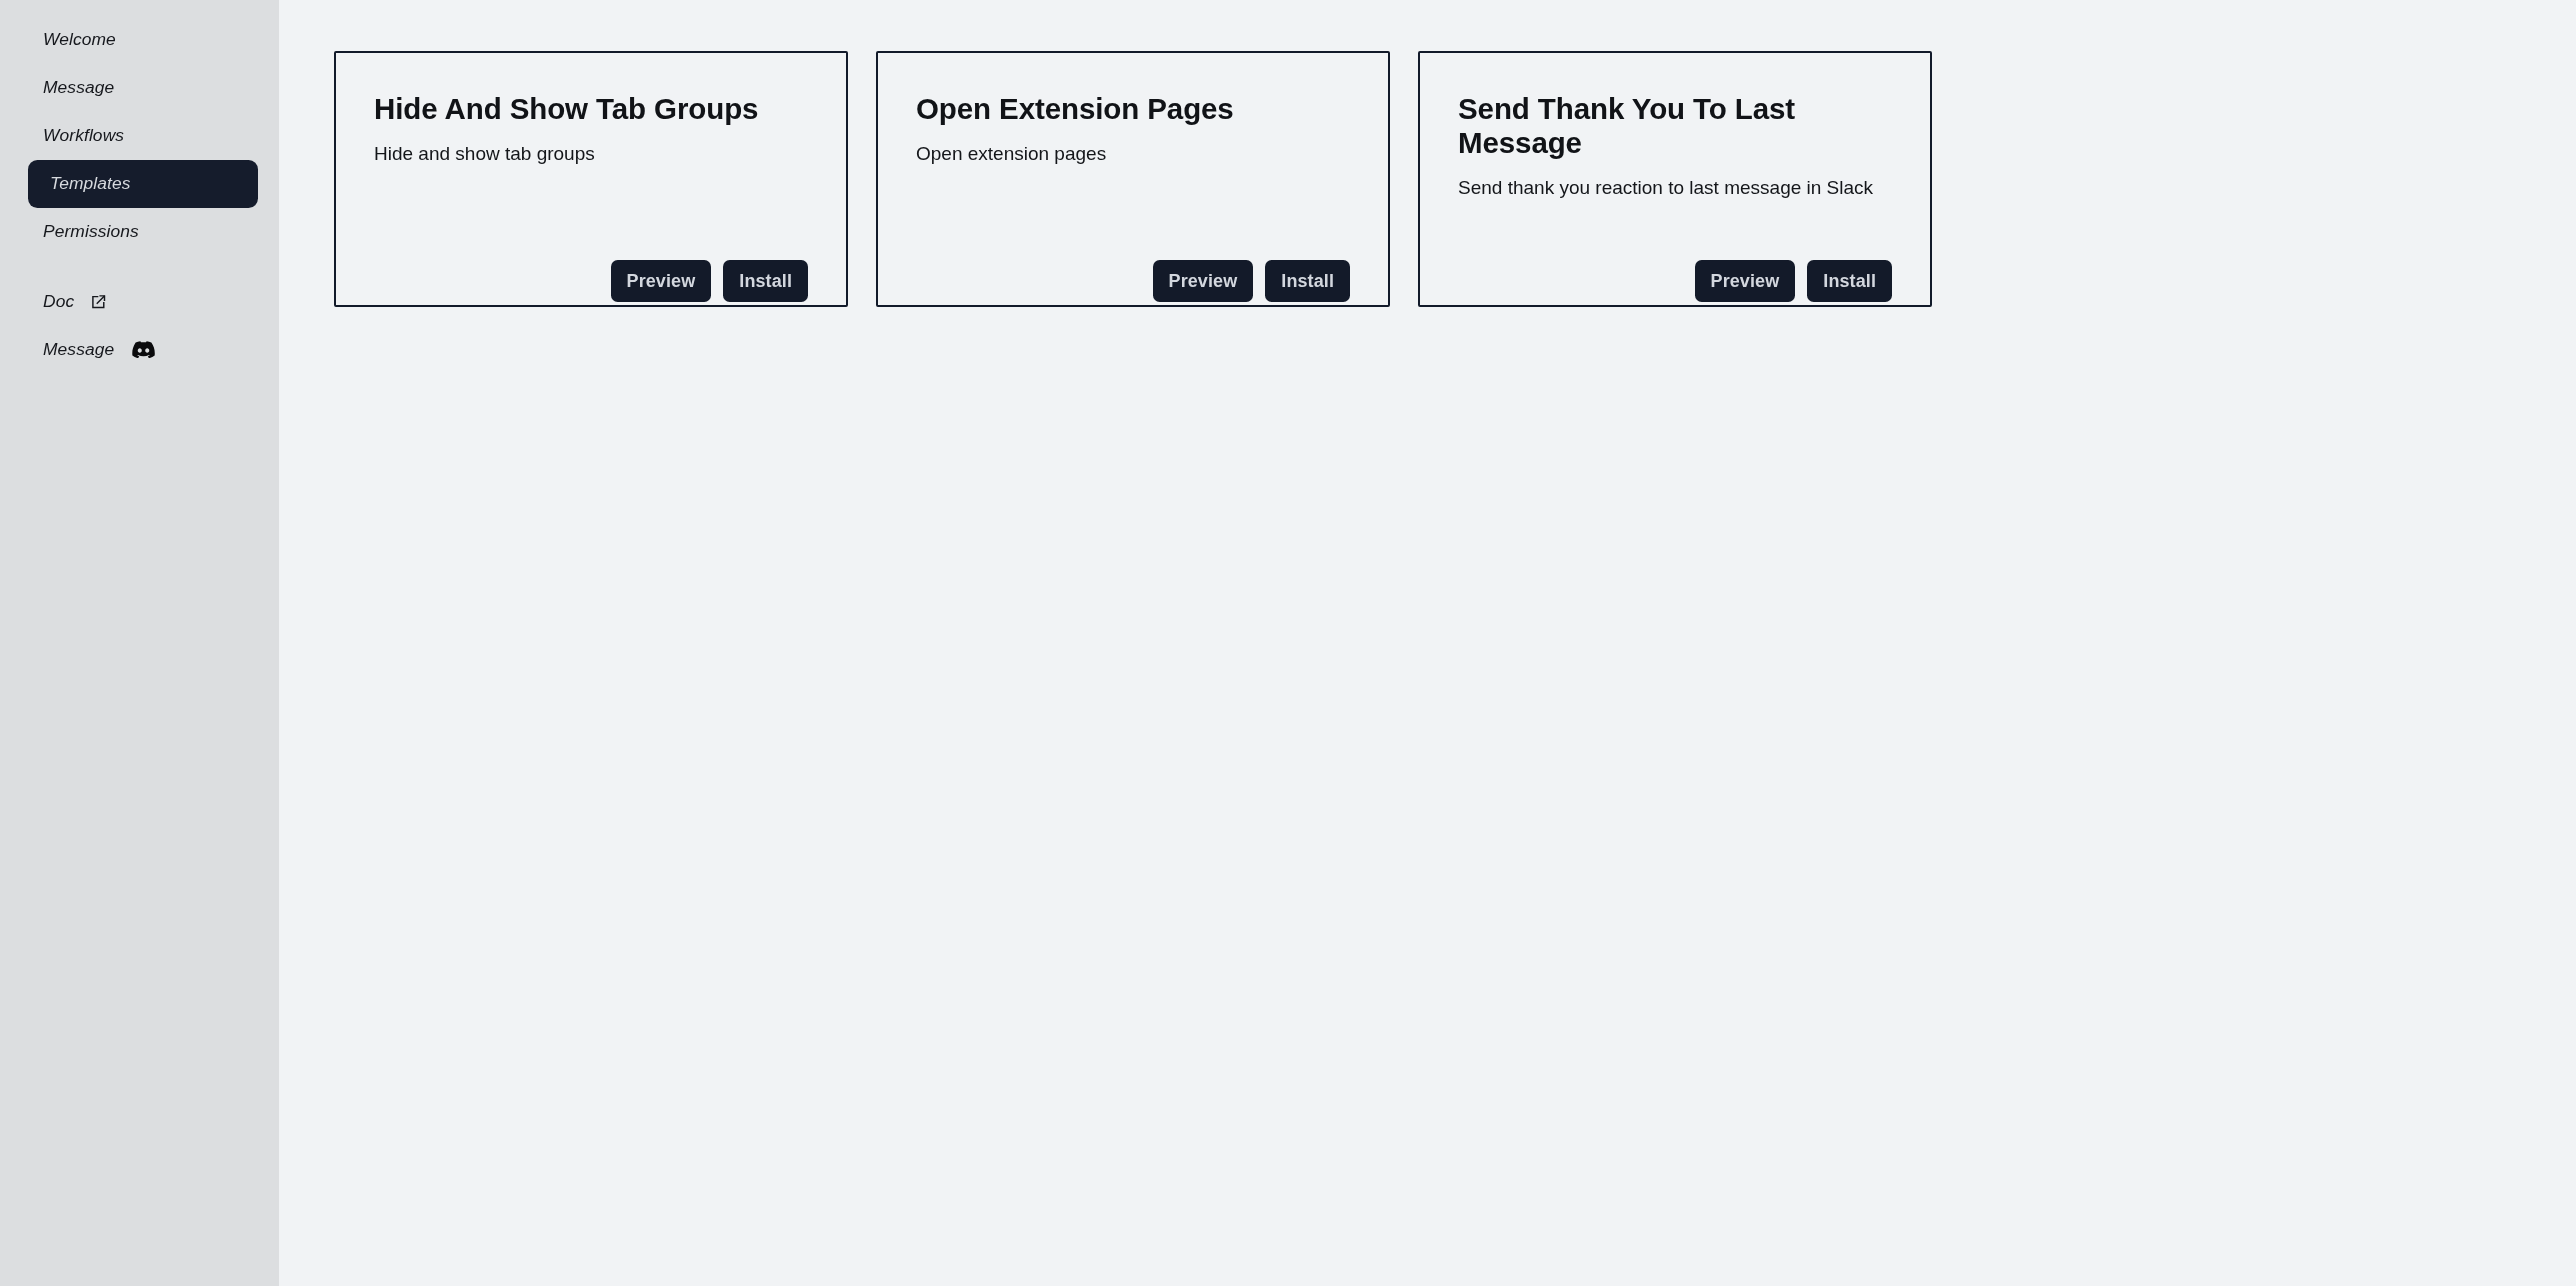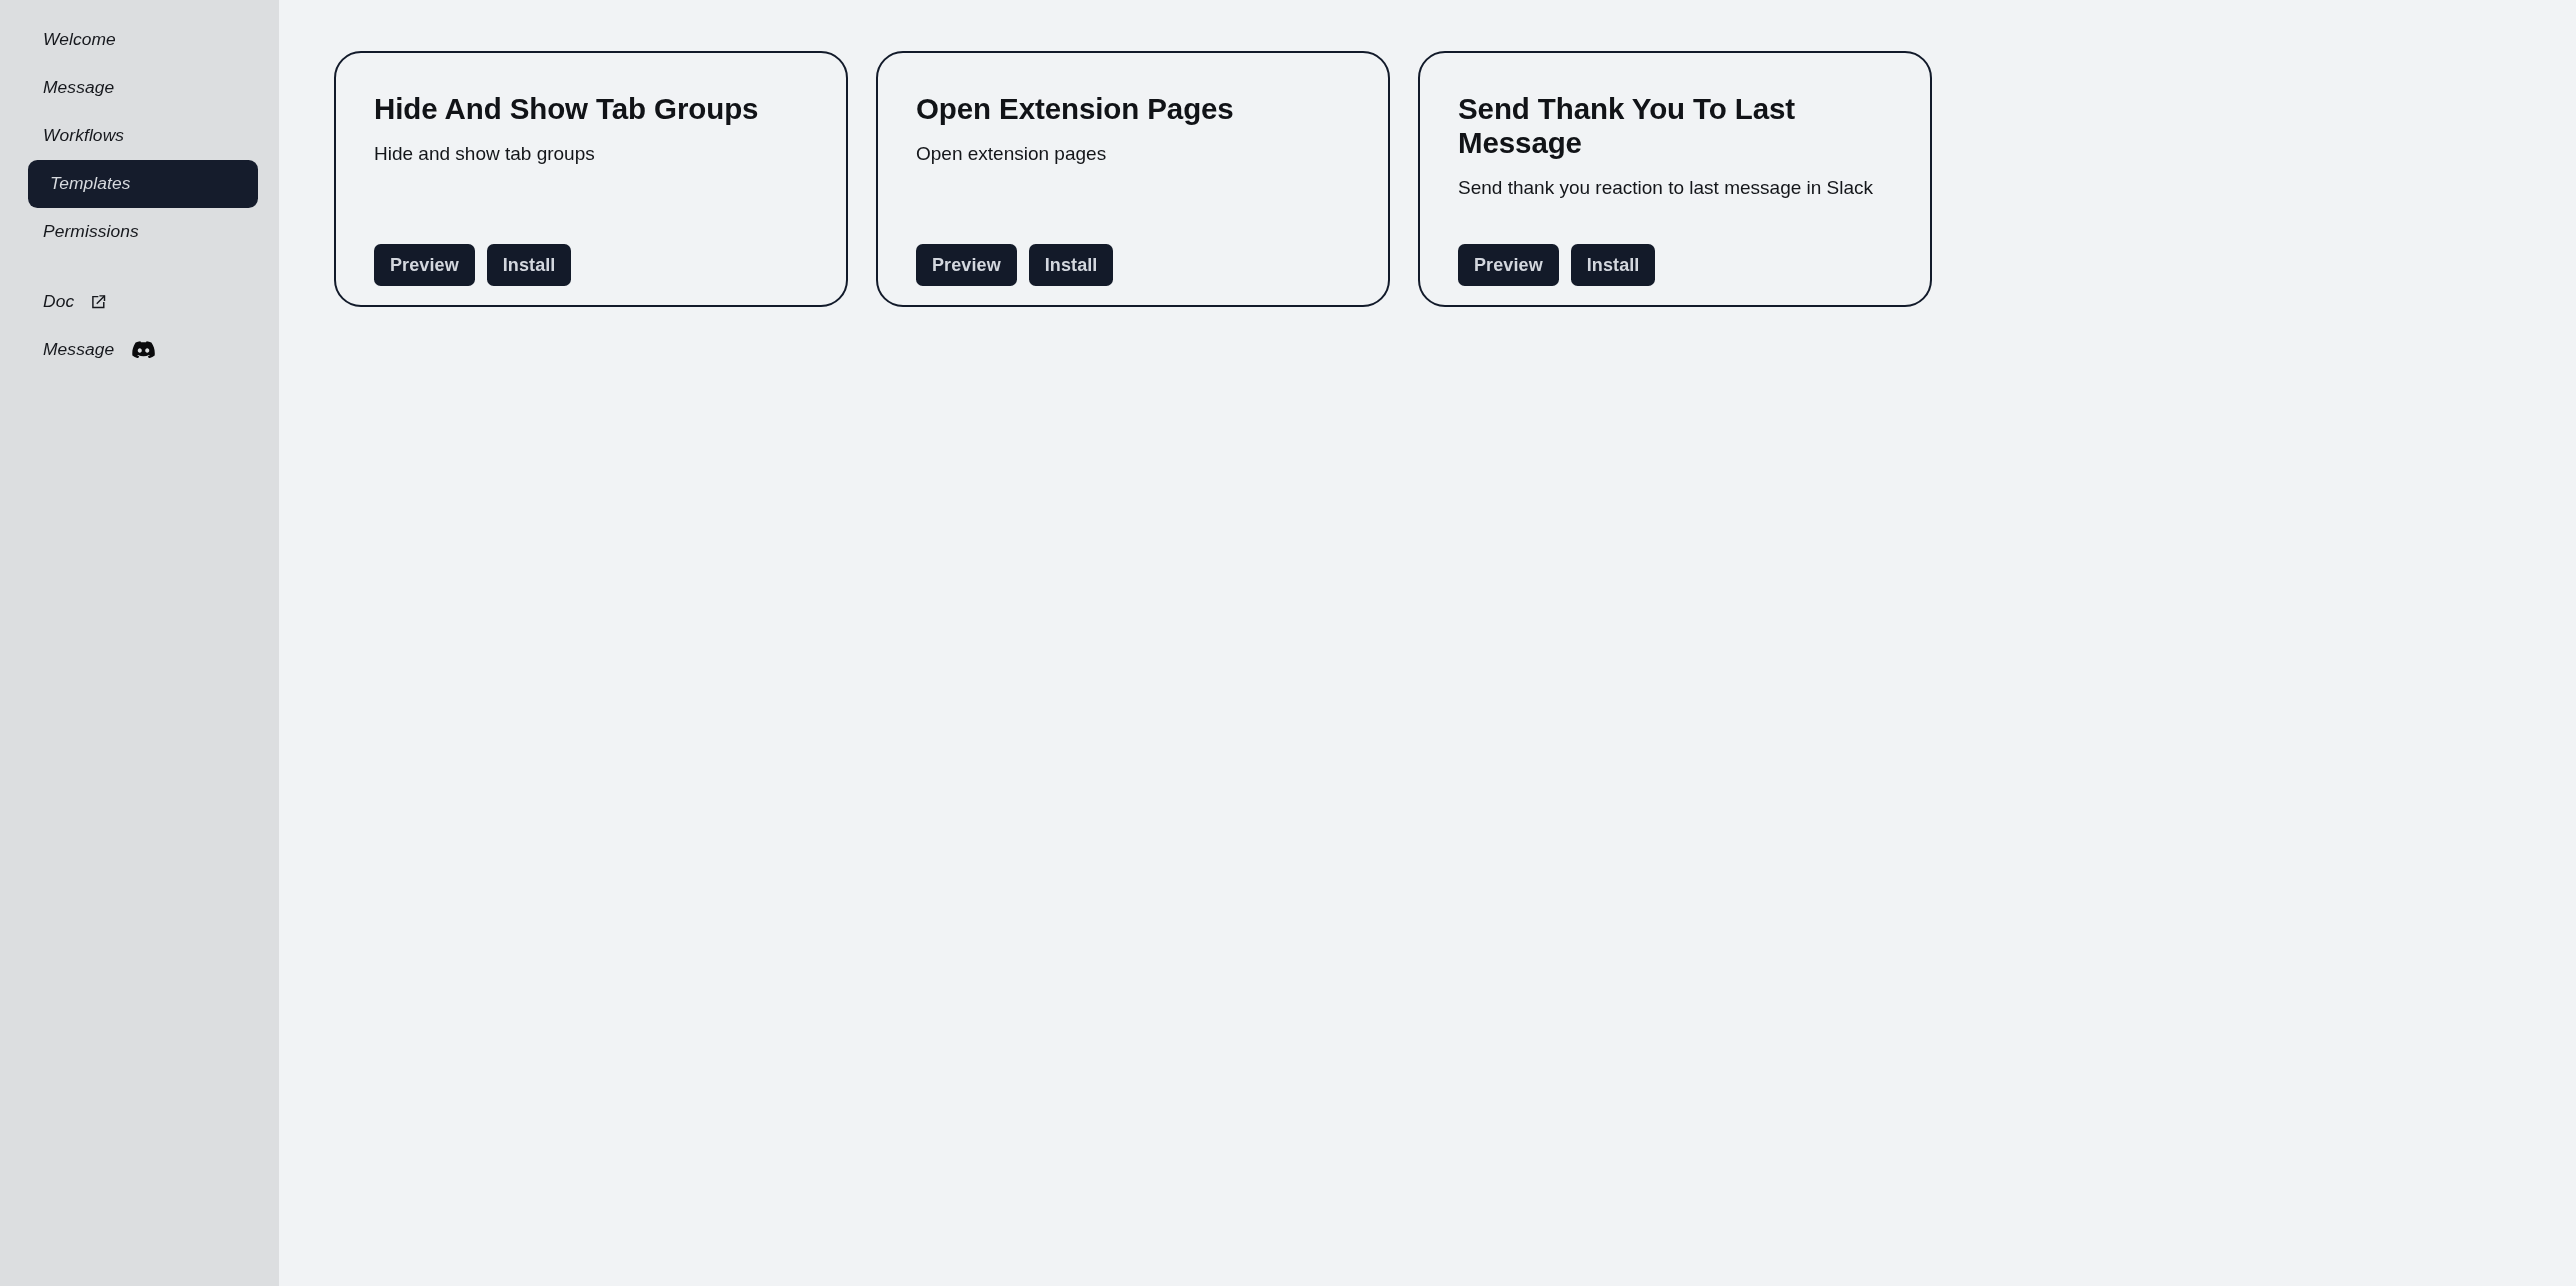--- a/index.html
+++ b/index.html
@@ -86,21 +86,21 @@
   .card-grid {
     display: flex;
     align-items: flex-start;
     gap: 28px;
   }
 
   .card {
     width: 514px;
     height: 256px;
     border: 2px solid #121a2a;
-    border-radius: 27px;
+    border-radius: 2px;
     background: #f1f3f5;
     padding: 39px 38px 0 38px;
     display: flex;
     flex-direction: column;
     position: relative;
   }
 
   .card-title {
     font-size: 29.5px;
     font-weight: bold;
@@ -115,22 +115,23 @@
     font-weight: normal;
     color: #14161a;
     line-height: 1.42;
     max-width: 429px;
   }
 
   .card-actions {
     position: absolute;
     left: 38px;
     right: 38px;
-    top: 191px;
-    display: flex;
+    top: 207px;
+    display: flex;
+    justify-content: flex-end;
     gap: 12px;
   }
 
   .btn {
     background: #131a29;
     color: #d3d7de;
     border: none;
     border-radius: 6.7px;
     font-family: "Liberation Sans", sans-serif;
     font-size: 18px;

